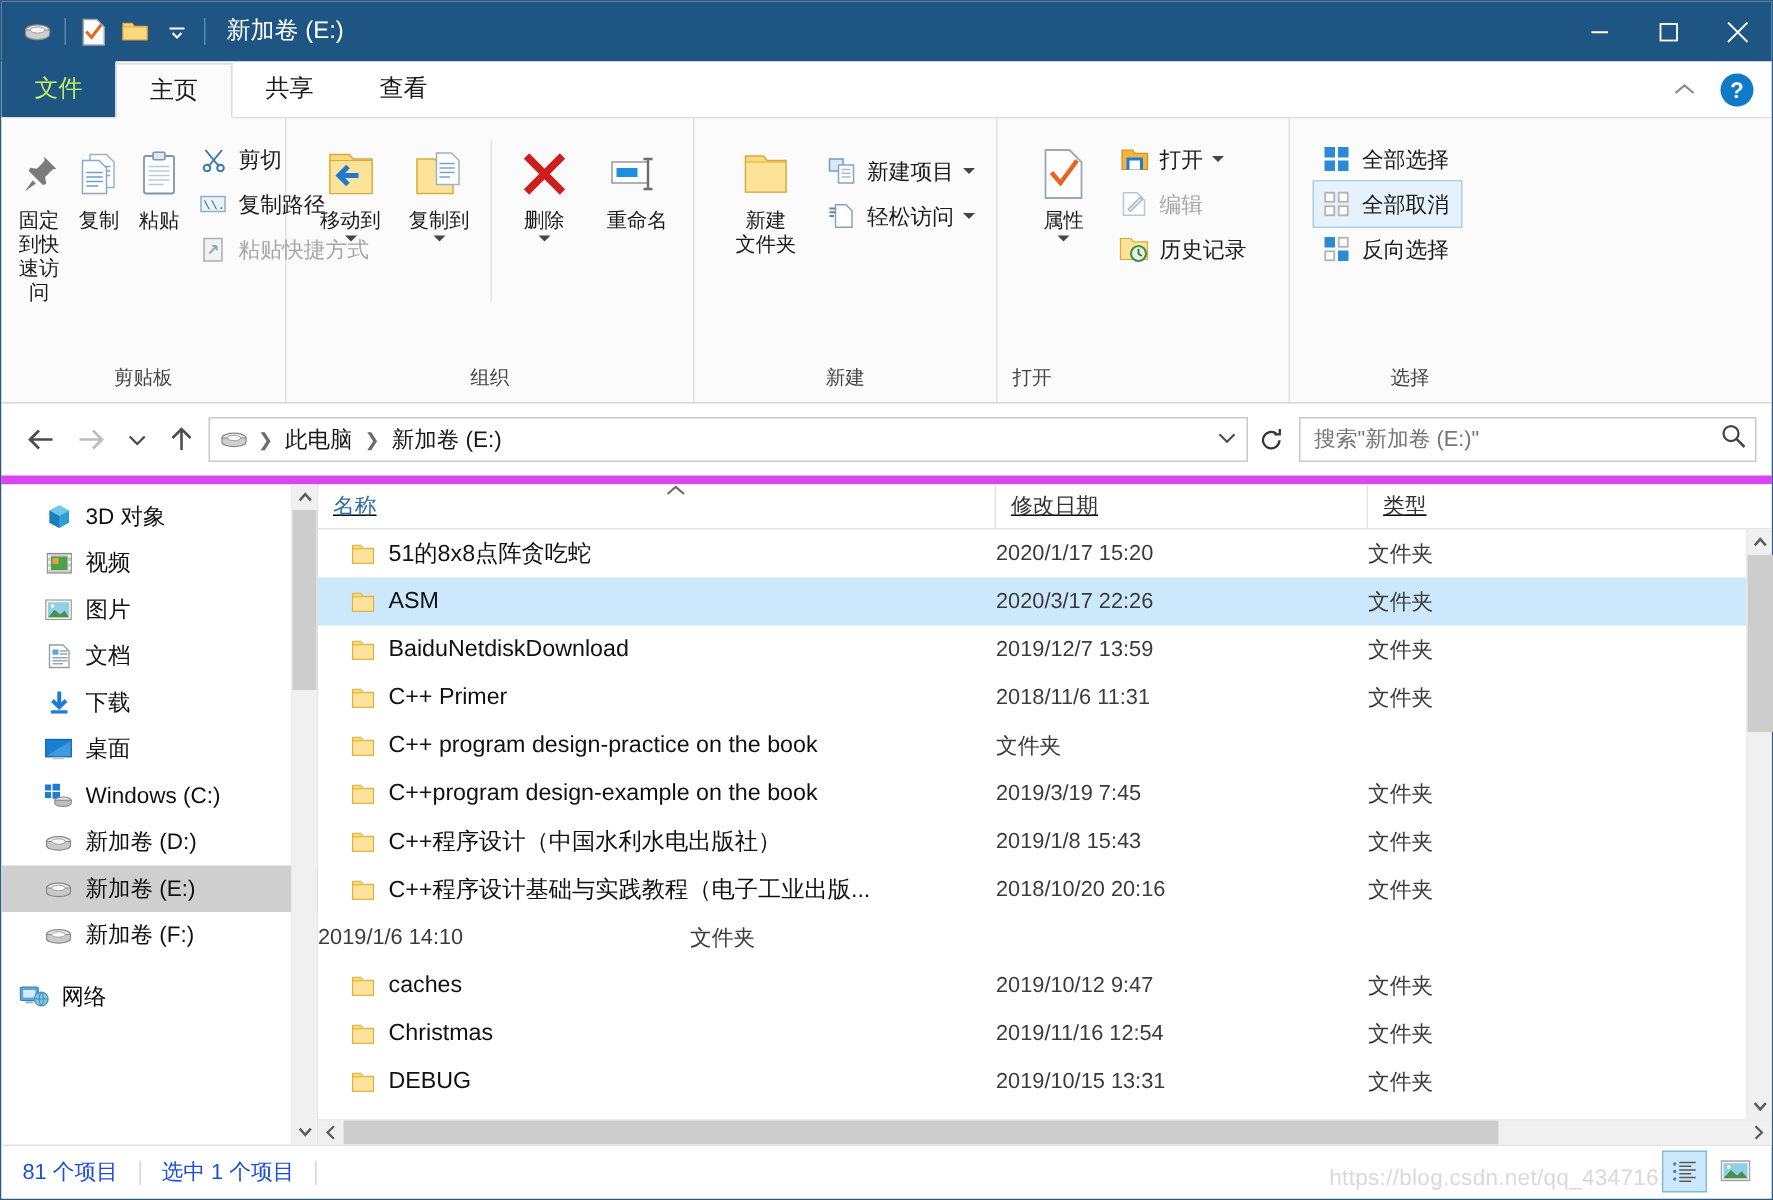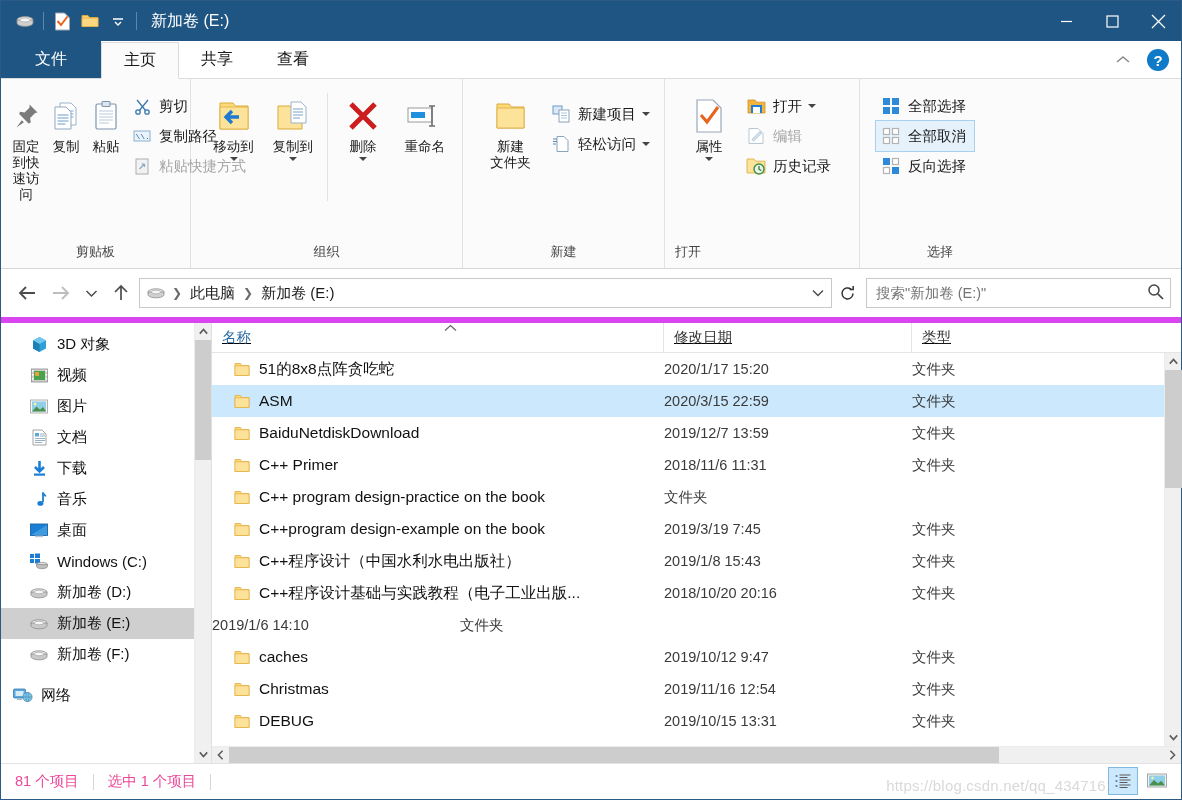--- a/index.html
+++ b/index.html
@@ -33,21 +33,21 @@
     width: 46px; height: 40px; display: flex; align-items: center; justify-content: center;
     color: #fff;
   }
 
   
   .tabstrip {
     height: 38px; flex: 0 0 38px; background: #ffffff; display: flex; align-items: flex-end;
     position: relative; border-bottom: 1px solid #dcdcdc;
   }
   .tab-file {
-    background: #1f5582; color: #ffffff; height: 38px; width: 100px;
+    background: #1f5582; color: #bef264; height: 38px; width: 76px;
     display: flex; align-items: center; justify-content: center; font-size: 16px;
   }
   .tab {
     height: 37px; padding: 0 22px; display: flex; align-items: center;
     font-size: 16px; color: #1a1a1a; background: transparent;
   }
   .tab.active {
     background: #fbfbfb; border: 1px solid #dcdcdc; border-bottom: 1px solid #fbfbfb;
     margin-bottom: -1px; position: relative; z-index: 2;
   }
@@ -191,21 +191,21 @@
   .filescroll {
     position: absolute; right: 0; top: 30px; bottom: 17px; width: 17px; background: #f0f0f0;
     display: flex; flex-direction: column; align-items: center; border-left: 1px solid #ececec;
   }
 
   
   .statusbar {
     flex: 0 0 36px; height: 36px; display: flex; align-items: center;
     border-top: 1px solid #e2e2e2; background: #fff; padding-left: 14px; position: relative;
   }
-  .status-text { font-size: 14.5px; color: #ec4899; }
+  .status-text { font-size: 14.5px; color: #1d4ed8; }
   .status-sep { width: 1px; height: 16px; background: #d6d6d6; margin: 0 14px; }
   .viewbtns { position: absolute; right: 10px; top: 4px; display: flex; gap: 6px; }
   .viewbtn {
     width: 28px; height: 26px; display: flex; align-items: center; justify-content: center;
   }
   .viewbtn.active { background: #cce8fc; outline: 1px solid #7fb9e0; }
   .watermark {
     position: absolute; right: 58px; bottom: 5px; font-size: 15px; color: #d9d9d9;
     white-space: nowrap; letter-spacing: .2px;
   }
@@ -656,30 +656,20 @@
           <span class="navicon">
             <svg width="15" height="17" viewBox="0 0 15 17">
               <path d="M7.5 1v9M3 7l4.5 4.5L12 7" stroke="#1a7fd4" stroke-width="2.6" fill="none"></path>
               <rect x="2" y="13.5" width="11" height="2.2" fill="#1a7fd4"></rect>
             </svg>
           </span>
           <span>下载</span>
         </div>
         <div class="navitem">
           <span class="navicon">
-            <svg width="15" height="17" viewBox="0 0 15 17">
-              <path d="M11 1.5v9.5" stroke="#1a7fd4" stroke-width="1.8" fill="none"></path>
-              <path d="M11 1.5c0 2.5 2.5 2 2.5 4" stroke="#1a7fd4" stroke-width="1.8" fill="none"></path>
-              <ellipse cx="8.4" cy="12.4" rx="3" ry="2.4" fill="#1a7fd4"></ellipse>
-            </svg>
-          </span>
-          <span>音乐</span>
-        </div>
-        <div class="navitem">
-          <span class="navicon">
             <svg width="18" height="15" viewBox="0 0 18 15">
               <rect x="0.5" y="1" width="17" height="11.5" fill="#1a7fd4" stroke="#1565a8" stroke-width="0.9"></rect>
               <path d="M1 12L17 2v10.2z" fill="#3f9ae0"></path>
               <rect x="5" y="12.6" width="8" height="1.6" fill="#b9c8d4"></rect>
             </svg>
           </span>
           <span>桌面</span>
         </div>
         <div class="navitem">
           <span class="navicon">
@@ -787,21 +777,21 @@
           <div class="frow selected">
             <div class="fcell-name">
               <span style="display: inline-flex;">
                 <svg width="16" height="15" viewBox="0 0 16 15">
                   <path d="M1 1.5h5.5L8 3.5h7v10H1z" fill="#ffd97a" stroke="#dfae3e" stroke-width="0.8"></path>
                   <path d="M1 3.8h14v9.7H1z" fill="#fde39a" stroke="#dfae3e" stroke-width="0.7"></path>
                 </svg>
               </span>
               <span>ASM</span>
             </div>
-            <div class="fcell-date">2020/3/15 22:59</div>
+            <div class="fcell-date">2020/3/17 22:26</div>
             <div class="fcell-type">文件夹</div>
           </div>
           <div class="frow">
             <div class="fcell-name">
               <span style="display: inline-flex;">
                 <svg width="16" height="15" viewBox="0 0 16 15">
                   <path d="M1 1.5h5.5L8 3.5h7v10H1z" fill="#ffd97a" stroke="#dfae3e" stroke-width="0.8"></path>
                   <path d="M1 3.8h14v9.7H1z" fill="#fde39a" stroke="#dfae3e" stroke-width="0.7"></path>
                 </svg>
               </span>

